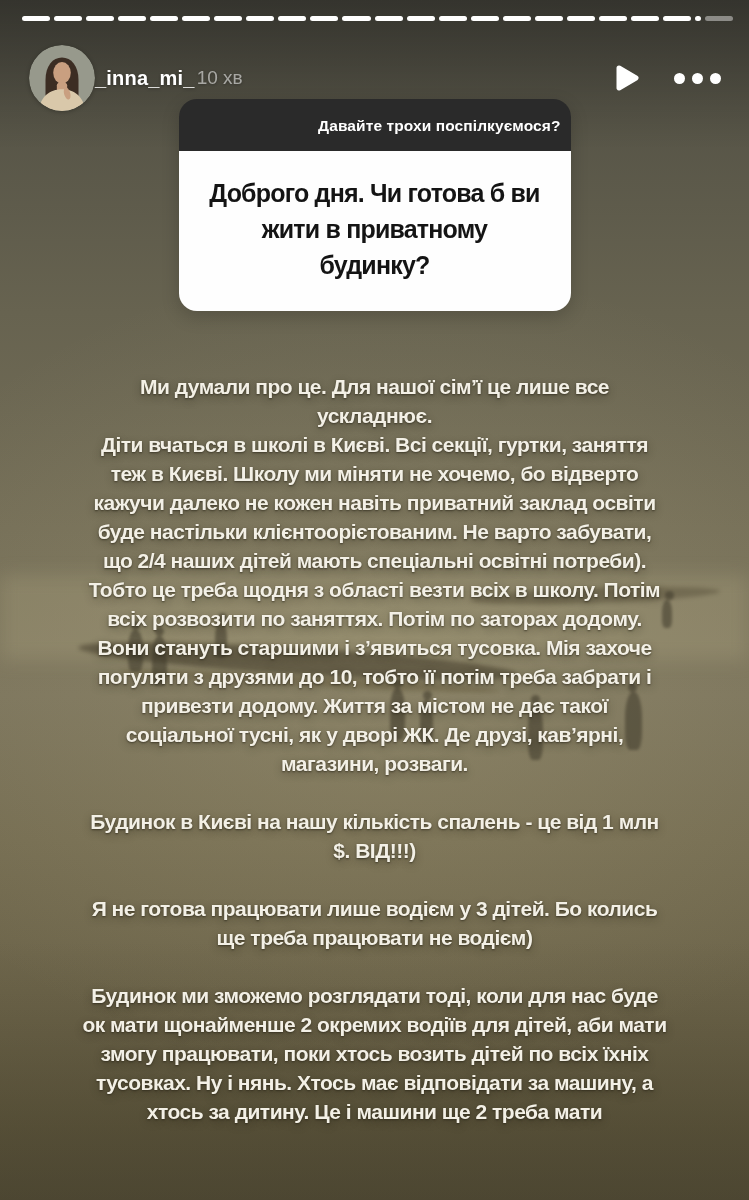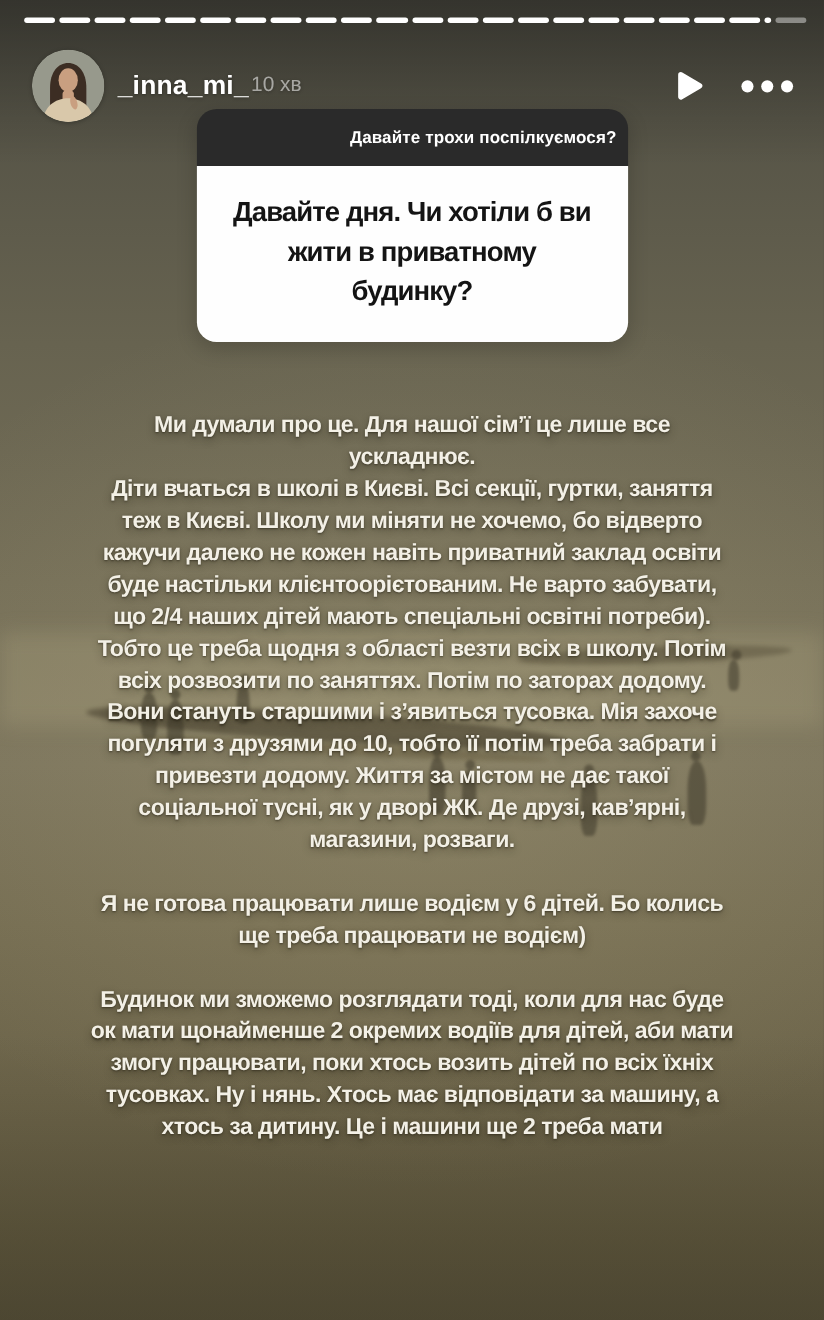--- a/index.html
+++ b/index.html
@@ -24,21 +24,21 @@
   .top-scrim{position:absolute;left:0;right:0;top:0;height:150px;background:linear-gradient(180deg,rgba(0,0,0,0.30),rgba(0,0,0,0));}
 
   
   .progress{position:absolute;top:16px;left:22px;right:16px;height:5px;display:flex;gap:4px;}
   .progress .seg{flex:1;height:5px;border-radius:3px;}
 
   
   .header{position:absolute;top:40px;left:0;right:0;height:76px;display:flex;align-items:center;}
   .avatar{width:66px;height:66px;margin-left:29px;border-radius:50%;overflow:hidden;flex:0 0 auto;box-shadow:0 1px 4px rgba(0,0,0,.25);cursor:pointer;}
   .avatar svg{display:block;}
-  .username{margin-left:12px;color:#fff;font-size:24px;font-weight:600;letter-spacing:.2px;text-shadow:0 1px 3px rgba(0,0,0,.4);cursor:pointer;}
+  .username{color:#fff;font-size:20px;font-weight:600;letter-spacing:.2px;text-shadow:0 1px 3px rgba(0,0,0,.4);cursor:pointer;}
   .timestamp{margin-left:2px;color:rgba(255,255,255,.55);font-size:19px;font-weight:400;text-shadow:0 1px 3px rgba(0,0,0,.3);}
   .spacer{flex:1;}
   .play-btn{width:34px;height:34px;margin-right:26px;display:flex;align-items:center;justify-content:center;cursor:pointer;}
   .more-btn{width:56px;height:34px;margin-right:24px;display:flex;align-items:center;justify-content:center;gap:7px;cursor:pointer;}
   .more-btn i{width:11px;height:11px;border-radius:50%;background:#fff;display:block;}
 
   
   .sticker{position:absolute;top:99px;left:50%;transform:translateX(-50%);width:392px;border-radius:18px;box-shadow:0 6px 18px rgba(0,0,0,.18);cursor:pointer;}
   .q-header{background:#2a2a2a;border-radius:18px 18px 0 0;color:#fff;font-size:15.5px;font-weight:700;text-align:right;padding:18px 10px 16px;letter-spacing:.1px;}
   .q-body{background:#fefefe;border-radius:0 0 18px 18px;color:#141414;font-size:25px;font-weight:700;text-align:center;line-height:36px;padding:24px 14px 28px;white-space:pre-line;letter-spacing:-0.8px;}
@@ -125,41 +125,43 @@
     </div>
     <div class="more-btn">
       <i></i>
         <i></i>
         <i></i>
     </div>
   </div>
 
   <div class="sticker">
     <div class="q-header">Давайте трохи поспілкуємося?</div>
-    <div class="q-body">Давайте дня. Чи хотіли б ви
+    <div class="q-body">Доброго дня. Чи готова б ви
 жити в приватному
 будинку?</div>
   </div>
 
   <div class="story-text" id="storyText">
       <div class="story-par">Ми думали про це. Для нашої сім’ї це лише все
 ускладнює.
 Діти вчаться в школі в Києві. Всі секції, гуртки, заняття
 теж в Києві. Школу ми міняти не хочемо, бо відверто
 кажучи далеко не кожен навіть приватний заклад освіти
 буде настільки клієнтоорієтованим. Не варто забувати,
 що 2/4 наших дітей мають спеціальні освітні потреби).
 Тобто це треба щодня з області везти всіх в школу. Потім
 всіх розвозити по заняттях. Потім по заторах додому.
 Вони стануть старшими і з’явиться тусовка. Мія захоче
 погуляти з друзями до 10, тобто її потім треба забрати і
 привезти додому. Життя за містом не дає такої
 соціальної тусні, як у дворі ЖК. Де друзі, кав’ярні,
 магазини, розваги.</div>
-      <div class="story-par">Я не готова працювати лише водієм у 6 дітей. Бо колись
+      <div class="story-par">Будинок в Києві на нашу кількість спалень - це від 1 млн
+$. ВІД!!!)</div>
+      <div class="story-par">Я не готова працювати лише водієм у 3 дітей. Бо колись
 ще треба працювати не водієм)</div>
       <div class="story-par">Будинок ми зможемо розглядати тоді, коли для нас буде
 ок мати щонайменше 2 окремих водіїв для дітей, аби мати
 змогу працювати, поки хтось возить дітей по всіх їхніх
 тусовках. Ну і нянь. Хтось має відповідати за машину, а
 хтось за дитину. Це і машини ще 2 треба мати </div>
     </div>
 
 </div>
 

